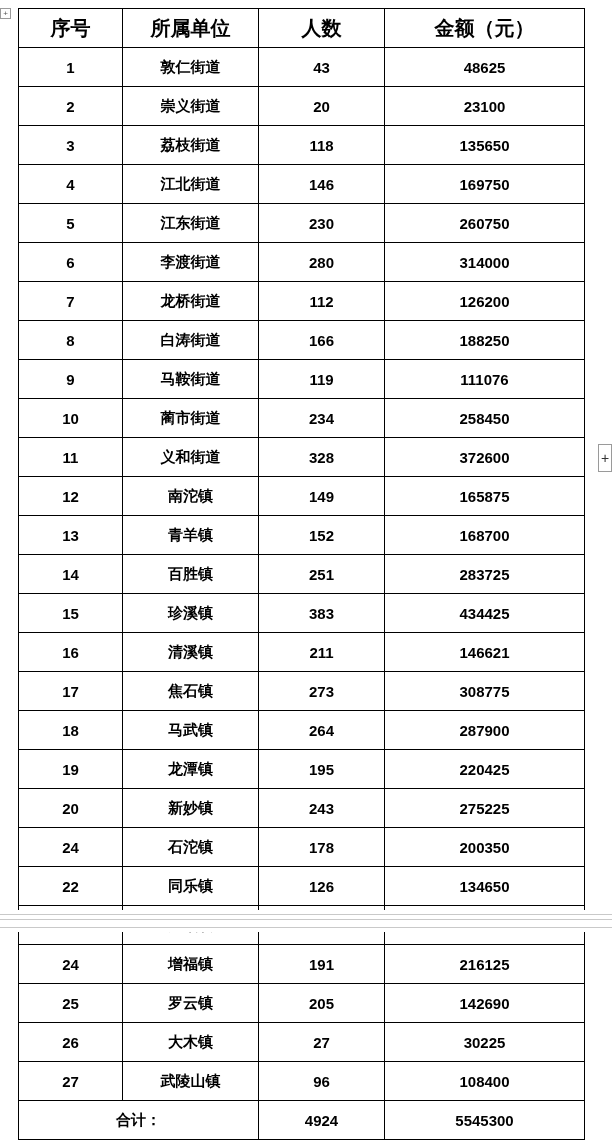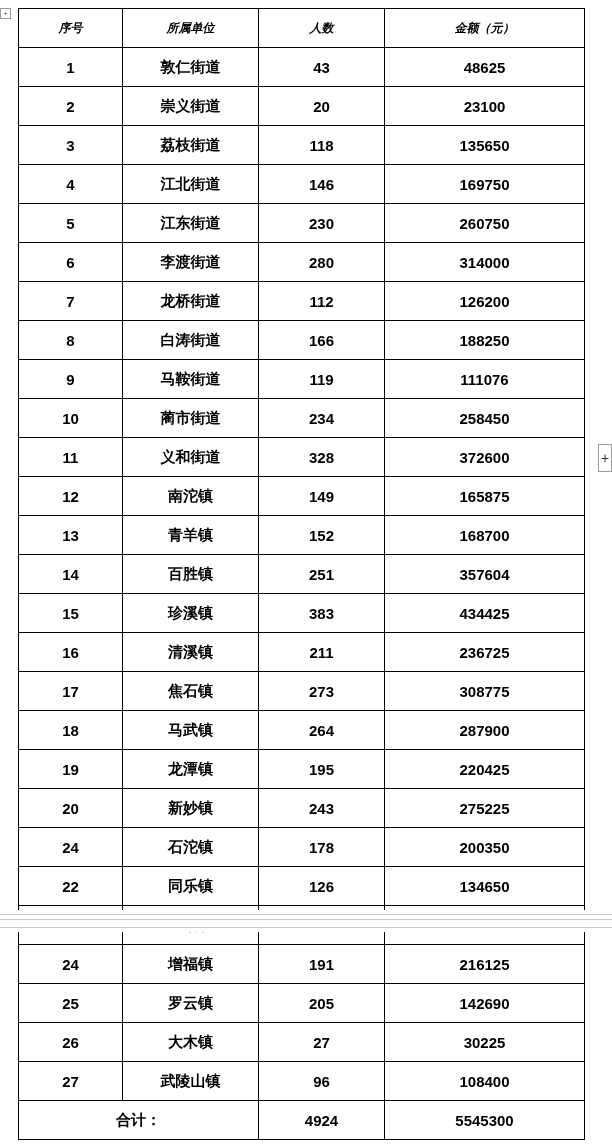--- a/index.html
+++ b/index.html
@@ -37,23 +37,22 @@
     height: 39px;
     padding: 0 8px;
     font-size: 15px;
     color: #000000;
     font-weight: bold;
     text-align: center;
     vertical-align: middle;
     box-sizing: border-box;
   }
   table.data-table thead th {
-    font-size: 12px;
+    font-size: 20px;
     font-weight: bold;
-    font-style: italic;
   }
   td.num-cell {
     text-align: center;
   }
   td.amount-cell {
     text-align: right;
     padding-right: 22px;
     margin-left: 36px;
   }
   td.total-label {
@@ -211,33 +210,33 @@
         <tr>
           <td class="num-cell">13</td>
           <td>青羊镇</td>
           <td class="num-cell">152</td>
           <td class="amount-cell">168700</td>
         </tr>
         <tr>
           <td class="num-cell">14</td>
           <td>百胜镇</td>
           <td class="num-cell">251</td>
-          <td class="amount-cell">357604</td>
+          <td class="amount-cell">283725</td>
         </tr>
         <tr>
           <td class="num-cell">15</td>
           <td>珍溪镇</td>
           <td class="num-cell">383</td>
           <td class="amount-cell">434425</td>
         </tr>
         <tr>
           <td class="num-cell">16</td>
           <td>清溪镇</td>
           <td class="num-cell">211</td>
-          <td class="amount-cell">236725</td>
+          <td class="amount-cell">146621</td>
         </tr>
         <tr>
           <td class="num-cell">17</td>
           <td>焦石镇</td>
           <td class="num-cell">273</td>
           <td class="amount-cell">308775</td>
         </tr>
         <tr>
           <td class="num-cell">18</td>
           <td>马武镇</td>

